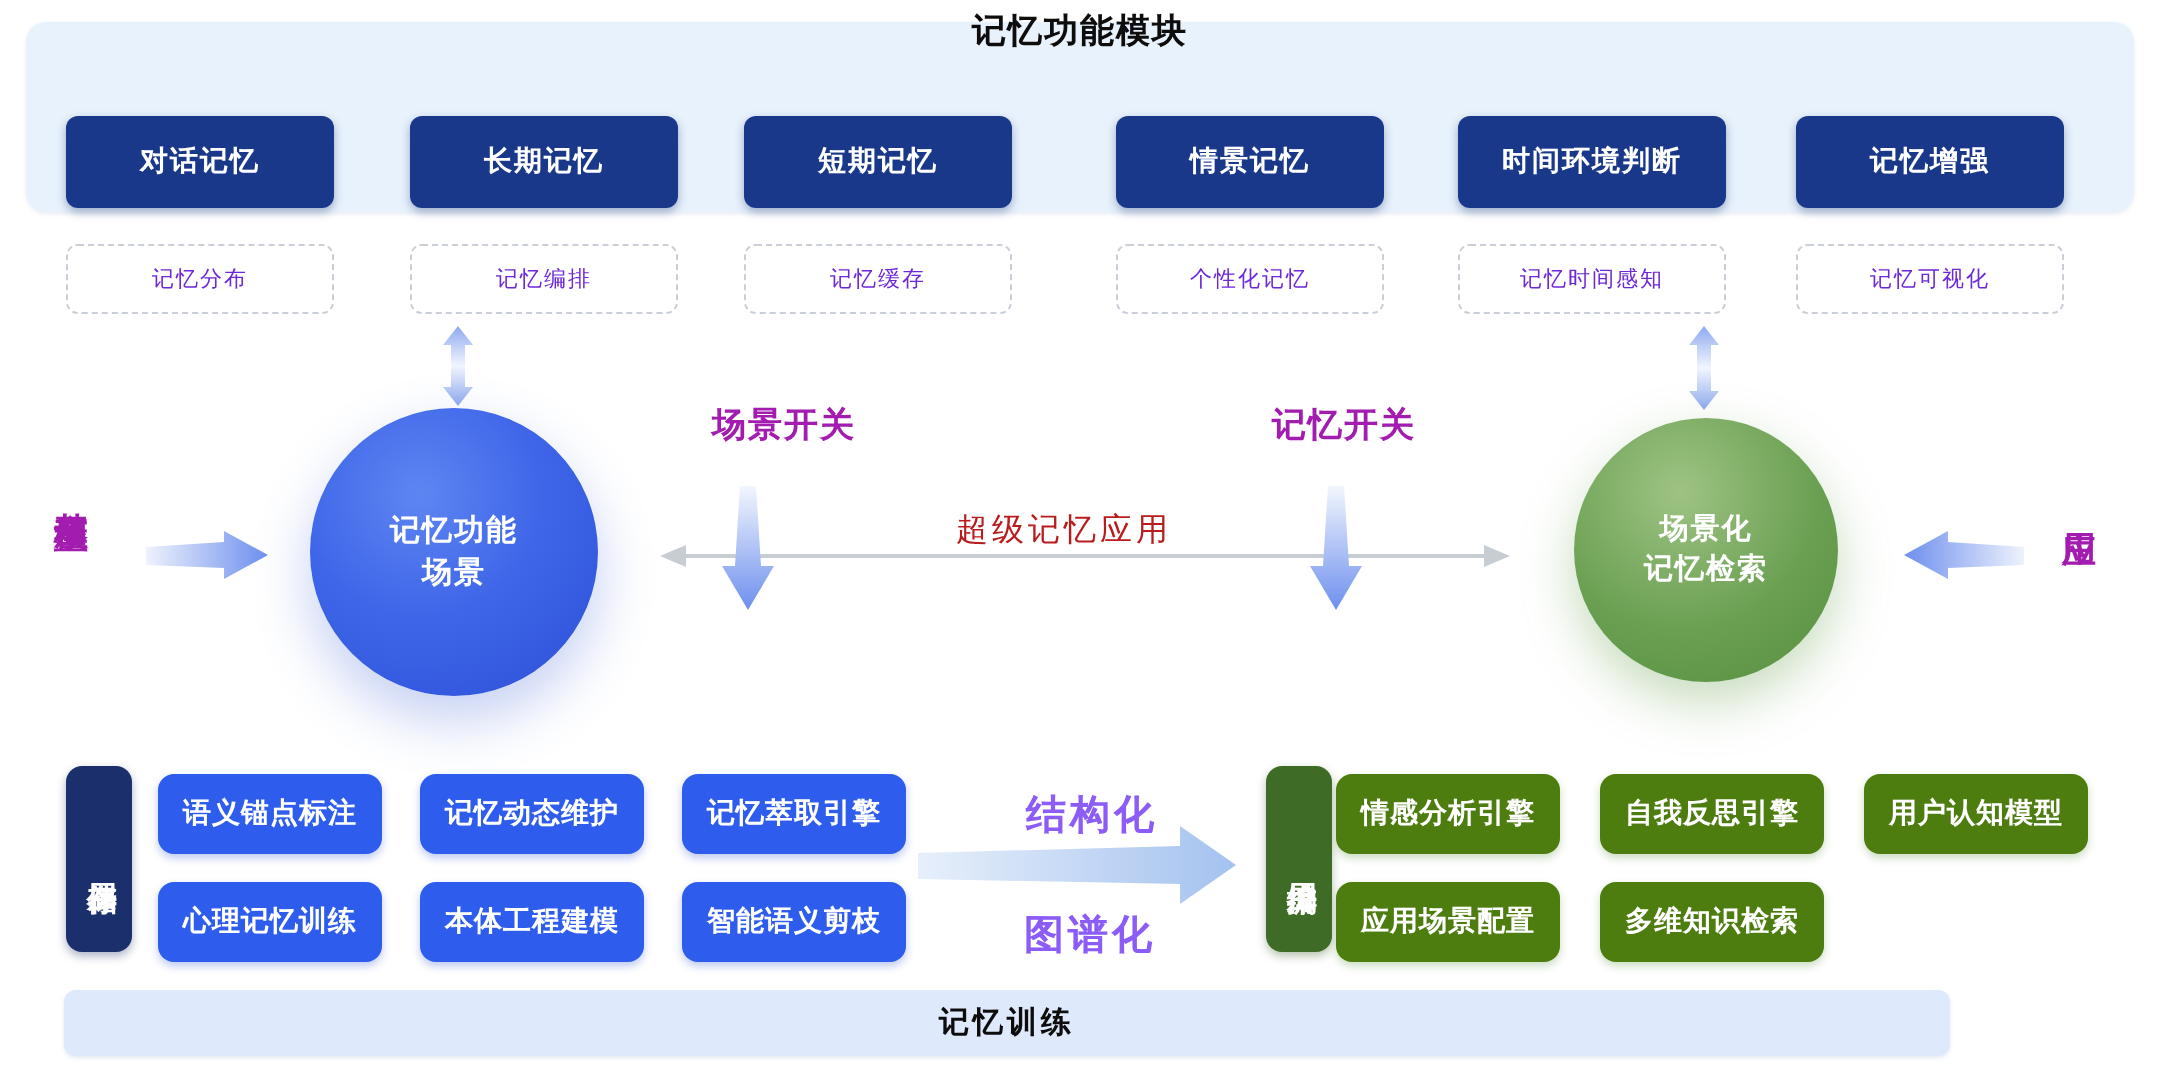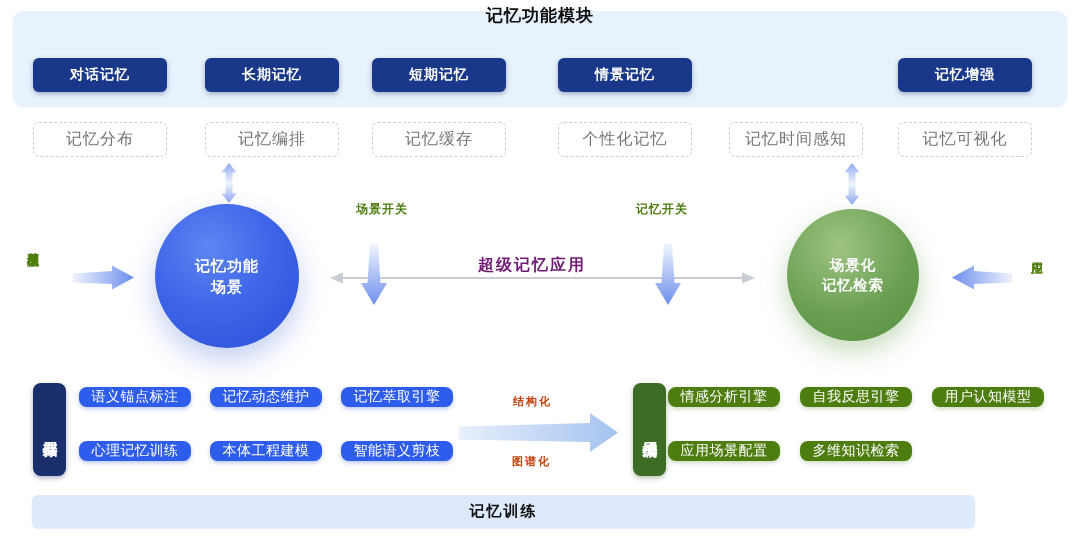--- a/index.html
+++ b/index.html
@@ -4,81 +4,82 @@
 <style>
   * { margin:0; padding:0; box-sizing:border-box; }
   body { background:#fff; font-family:"Liberation Sans", sans-serif; }
   #canvas { position:relative; width:1080px; height:540px; background:#fff; overflow:hidden; }
 
   
   .top-panel { position:absolute; left:13px; top:11px; width:1054px; height:95px;
     background:#e8f2fc; border-radius:10px; box-shadow:0 1px 2px rgba(120,150,190,.18); }
   .top-title { position:absolute; left:0; top:4px; width:100%; text-align:center;
     font-size:17px; font-weight:bold; color:#0d0d0d; letter-spacing:1px; }
-  .mod-btn { position:absolute; top:58px; width:134px; height:34px; background:#19388a;
+  .mod-btn { position:absolute; top:58px; width:134px; height:46px; background:#19388a;
     border-radius:6px; color:#fff; font-size:14px; font-weight:bold; display:flex;
     align-items:center; justify-content:center; letter-spacing:1px;
     box-shadow:0 2px 5px rgba(15,40,110,.35); }
 
   
   .dash-chip { position:absolute; top:122px; width:134px; height:35px; background:#fff;
-    border:1.6px dashed #c9ced8; border-radius:6px; color:#737373; font-size:16px;
+    border:1.6px dashed #c9ced8; border-radius:6px; color:#6d28d9; font-size:11px;
     display:flex; align-items:center; justify-content:center; letter-spacing:1px; }
 
   
   #arrows { position:absolute; left:0; top:0; width:1080px; height:540px; pointer-events:none; }
 
   
   .circle { position:absolute; border-radius:50%; display:flex; flex-direction:column;
     align-items:center; justify-content:center; color:#fff; font-weight:bold;
     font-size:15px; line-height:1.4; letter-spacing:1px; text-align:center; }
   .circle-blue { left:155px; top:204px; width:144px; height:144px;
     background:radial-gradient(circle at 38% 30%, #5e86f2 0%, #3f66e8 45%, #2b4fd8 100%);
     box-shadow:0 12px 28px rgba(59,97,216,.30); }
   .circle-green { left:787px; top:209px; width:132px; height:132px;
     background:radial-gradient(circle at 40% 28%, #9ec384 0%, #6ba052 55%, #568e3e 100%);
     box-shadow:0 10px 26px rgba(106,160,80,.38); font-size:14.5px; }
 
   
-  .blue-label { position:absolute; color:#4d7c0f; font-weight:bold; font-size:12px; letter-spacing:1px; }
-  .blue-label-lg { position:absolute; color:#701a75; font-weight:bold; font-size:16px; letter-spacing:2px; }
+  .blue-label { position:absolute; color:#a21caf; font-weight:bold; font-size:17px; letter-spacing:1px; }
+  .blue-label-lg { position:absolute; color:#b91c1c; font-weight:normal; font-size:16px; letter-spacing:2px; }
   .vert { writing-mode:vertical-rl; text-orientation:upright; }
 
   
   .layer-tag { position:absolute; top:383px; width:33px; height:93px; border-radius:8px;
     color:#fff; font-weight:bold; font-size:15px; display:flex; align-items:center;
     justify-content:center; }
   .tag-storage { left:33px; background:#1c2f6d; box-shadow:0 2px 5px rgba(15,30,90,.35); }
   .tag-orch { left:633px; background:#3e6b25; box-shadow:0 2px 5px rgba(40,80,20,.35); }
-  .proc-btn { position:absolute; width:112px; height:20px; border-radius:8px; color:#fff;
-    font-size:14px; font-weight:normal; display:flex; align-items:center; justify-content:center;
+  .proc-btn { position:absolute; width:112px; height:40px; border-radius:8px; color:#fff;
+    font-size:14px; font-weight:bold; display:flex; align-items:center; justify-content:center;
     letter-spacing:0.5px; }
   .proc-blue { background:#2e5cec; box-shadow:0 2px 4px rgba(30,70,210,.30); }
   .proc-green { background:#4d7c0f; box-shadow:0 2px 4px rgba(80,140,50,.30); }
   .row-a { top:387px; } .row-b { top:441px; }
 
-  .transform-label { position:absolute; font-size:11px; font-weight:bold; color:#c2410c; letter-spacing:2px; }
+  .transform-label { position:absolute; font-size:20px; font-weight:bold; color:#8b5cf6; letter-spacing:2px; }
 
   
   .bottom-bar { position:absolute; left:32px; top:495px; width:943px; height:33px;
     background:#deeafb; border-radius:6px; display:flex; align-items:center;
     justify-content:center; font-size:15px; font-weight:bold; color:#0d0d0d;
     letter-spacing:2px; box-shadow:0 1px 2px rgba(120,150,190,.2); }
 </style>
 </head>
 <body>
 
 <div id="canvas">
 
   <div class="top-panel"></div>
   <div class="top-title">记忆功能模块</div>
   <div class="mod-btn" style="left:33px">对话记忆</div>
   <div class="mod-btn" style="left:205px">长期记忆</div>
   <div class="mod-btn" style="left:372px">短期记忆</div>
   <div class="mod-btn" style="left:558px">情景记忆</div>
+  <div class="mod-btn" style="left:729px">时间环境判断</div>
   <div class="mod-btn" style="left:898px">记忆增强</div>
 
   <div class="dash-chip" style="left:33px">记忆分布</div>
   <div class="dash-chip" style="left:205px">记忆编排</div>
   <div class="dash-chip" style="left:372px">记忆缓存</div>
   <div class="dash-chip" style="left:558px">个性化记忆</div>
   <div class="dash-chip" style="left:729px">记忆时间感知</div>
   <div class="dash-chip" style="left:898px">记忆可视化</div>
 
   <svg id="arrows" viewBox="0 0 1080 540">

